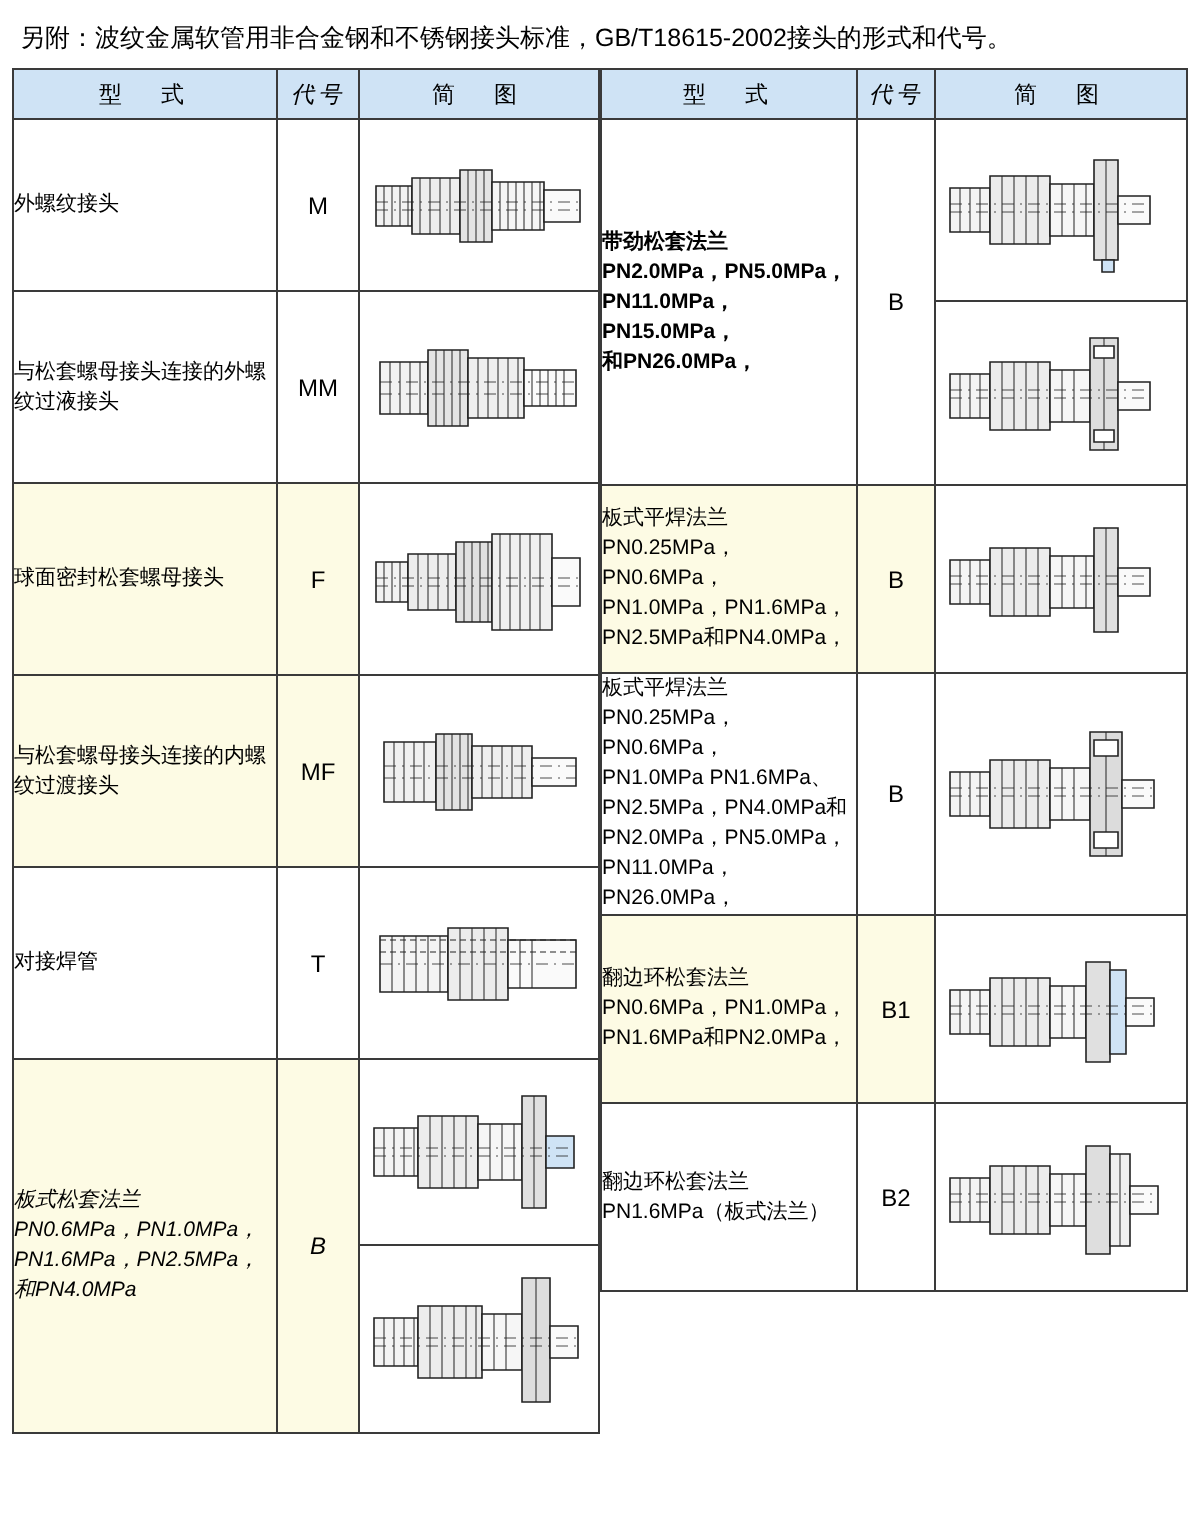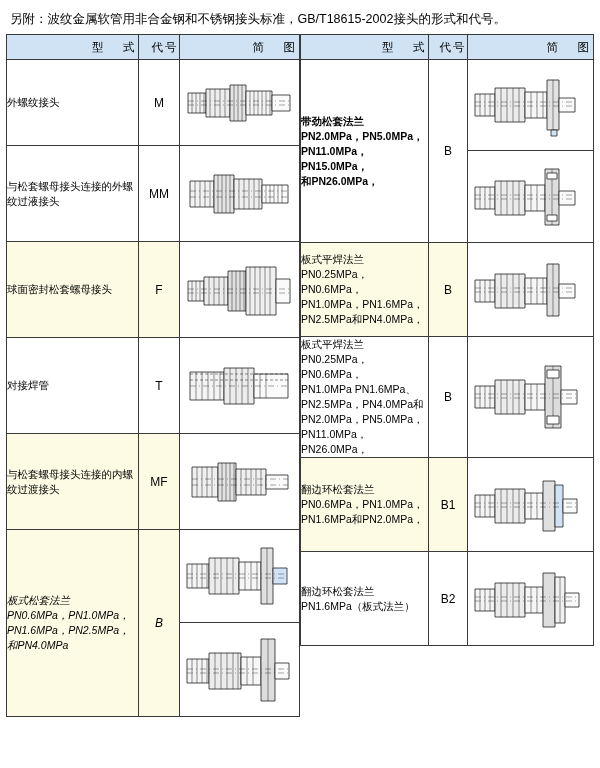--- a/index.html
+++ b/index.html
@@ -44,26 +44,26 @@
     border: 1px solid #3a3a3a;
   }
   table.half td, table.half th {
     border: 1px solid #3a3a3a;
     padding: 0;
     font-weight: normal;
   }
   .hdr {
     background: #cfe3f5;
     height: 24px;
-    text-align: right;
+    text-align: center;
     font-size: 11.5px;
     letter-spacing: 4px;
     margin-top: 22px;
   }
-  .hdr.code { letter-spacing: 2px; }
+  .hdr.code { letter-spacing: 2px; font-style: italic; }
   .cell-text {
     font-size: 10.5px;
     line-height: 15px;
     padding: 5px 4px 5px 6px;
     vertical-align: middle;
   }
   .cell-code {
     text-align: center;
     font-size: 12px;
     vertical-align: middle;
@@ -167,55 +167,55 @@
                         <path d="M66 12 L66 60 M71 12 L71 60 M76 12 L76 60 M81 12 L81 60 M86 12 L86 60" stroke-width="0.5"></path>
                         <path d="M92 24 L106 24 L106 48 L92 48 Z" fill="#fafafa"></path>
                         <path d="M4 34 L106 34 M4 38 L106 38" stroke-width="0.4" stroke-dasharray="6 3 1 3"></path>
                       </g>
                     </svg>
                   </div>
                 </td>
               </tr>
 
               <tr style="height:96px;">
+                <td class="cell-text yellow">与松套螺母接头连接的内螺纹过渡接头</td>
+                <td class="cell-code yellow">MF</td>
+                <td class="cell-fig">
+                  <div class="fig-wrap">
+                    <svg width="110" height="66" viewBox="0 0 110 66">
+                      <g fill="none" stroke="#222" stroke-width="0.8">
+                        <path d="M8 18 L8 48 L34 48 L34 18 Z" fill="#f0f0f0"></path>
+                        <path d="M13 18 L13 48 M18 18 L18 48 M23 18 L23 48 M28 18 L28 48" stroke-width="0.5"></path>
+                        <path d="M34 14 L52 14 L52 52 L34 52 Z" fill="#e2e2e2"></path>
+                        <path d="M38 14 L38 52 M42 14 L42 52 M46 14 L46 52 M50 14 L50 52" stroke-width="0.5"></path>
+                        <path d="M52 20 L82 20 L82 46 L52 46 Z" fill="#efefef"></path>
+                        <path d="M57 20 L57 46 M62 20 L62 46 M67 20 L67 46 M72 20 L72 46 M77 20 L77 46" stroke-width="0.5"></path>
+                        <path d="M82 26 L104 26 L104 40 L82 40 Z" fill="#fafafa"></path>
+                        <path d="M8 30 L104 30 M8 36 L104 36" stroke-width="0.4" stroke-dasharray="6 3 1 3"></path>
+                      </g>
+                    </svg>
+                  </div>
+                </td>
+              </tr>
+
+              <tr style="height:96px;">
                 <td class="cell-text white">对接焊管</td>
                 <td class="cell-code white">T</td>
                 <td class="cell-fig">
                   <div class="fig-wrap">
                     <svg width="110" height="64" viewBox="0 0 110 64">
                       <g fill="none" stroke="#222" stroke-width="0.8">
                         <path d="M6 18 L6 46 L40 46 L40 18 Z" fill="#f4f4f4"></path>
                         <path d="M12 18 L12 46 M18 18 L18 46 M24 18 L24 46 M30 18 L30 46 M36 18 L36 46" stroke-width="0.5"></path>
                         <path d="M40 14 L70 14 L70 50 L40 50 Z" fill="#ececec"></path>
                         <path d="M46 14 L46 50 M52 14 L52 50 M58 14 L58 50 M64 14 L64 50" stroke-width="0.5"></path>
                         <path d="M70 20 L104 20 L104 44 L70 44 Z" fill="#fafafa"></path>
                         <path d="M76 20 L76 44 M82 20 L82 44" stroke-width="0.5"></path>
                         <path d="M6 20 L104 20 M6 26 L104 26" stroke-width="0.5" stroke-dasharray="3 2"></path>
                         <path d="M6 32 L104 32" stroke-width="0.4" stroke-dasharray="6 3 1 3"></path>
-                      </g>
-                    </svg>
-                  </div>
-                </td>
-              </tr>
-
-              <tr style="height:96px;">
-                <td class="cell-text yellow">与松套螺母接头连接的内螺纹过渡接头</td>
-                <td class="cell-code yellow">MF</td>
-                <td class="cell-fig">
-                  <div class="fig-wrap">
-                    <svg width="110" height="66" viewBox="0 0 110 66">
-                      <g fill="none" stroke="#222" stroke-width="0.8">
-                        <path d="M8 18 L8 48 L34 48 L34 18 Z" fill="#f0f0f0"></path>
-                        <path d="M13 18 L13 48 M18 18 L18 48 M23 18 L23 48 M28 18 L28 48" stroke-width="0.5"></path>
-                        <path d="M34 14 L52 14 L52 52 L34 52 Z" fill="#e2e2e2"></path>
-                        <path d="M38 14 L38 52 M42 14 L42 52 M46 14 L46 52 M50 14 L50 52" stroke-width="0.5"></path>
-                        <path d="M52 20 L82 20 L82 46 L52 46 Z" fill="#efefef"></path>
-                        <path d="M57 20 L57 46 M62 20 L62 46 M67 20 L67 46 M72 20 L72 46 M77 20 L77 46" stroke-width="0.5"></path>
-                        <path d="M82 26 L104 26 L104 40 L82 40 Z" fill="#fafafa"></path>
-                        <path d="M8 30 L104 30 M8 36 L104 36" stroke-width="0.4" stroke-dasharray="6 3 1 3"></path>
                       </g>
                     </svg>
                   </div>
                 </td>
               </tr>
 
               <tr style="height:186px;font-style:italic;">
                 <td class="cell-text yellow" style="white-space:pre-line;">板式松套法兰
 PN0.6MPa，PN1.0MPa，
 PN1.6MPa，PN2.5MPa，

